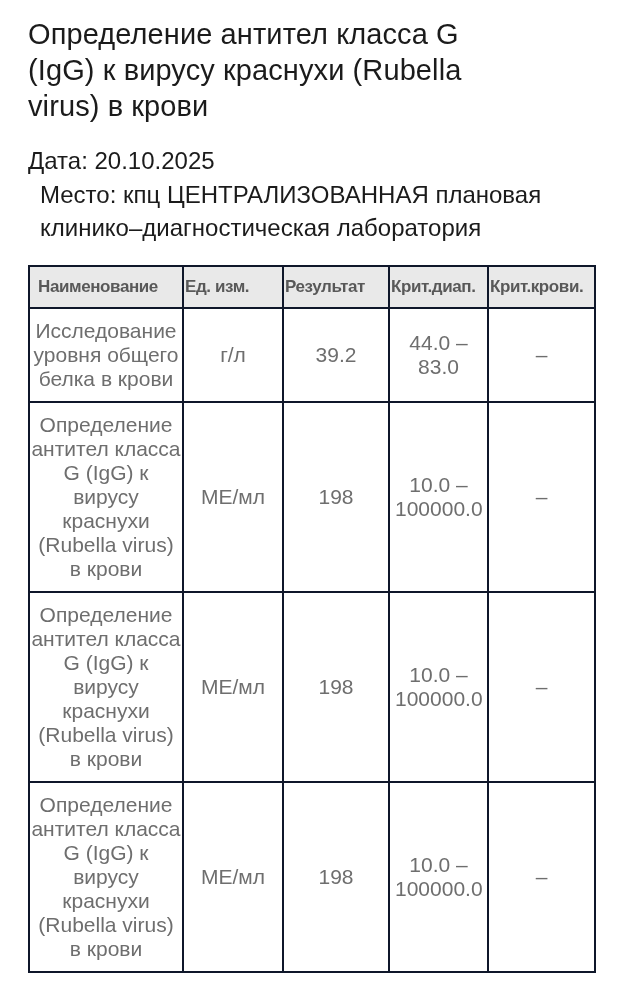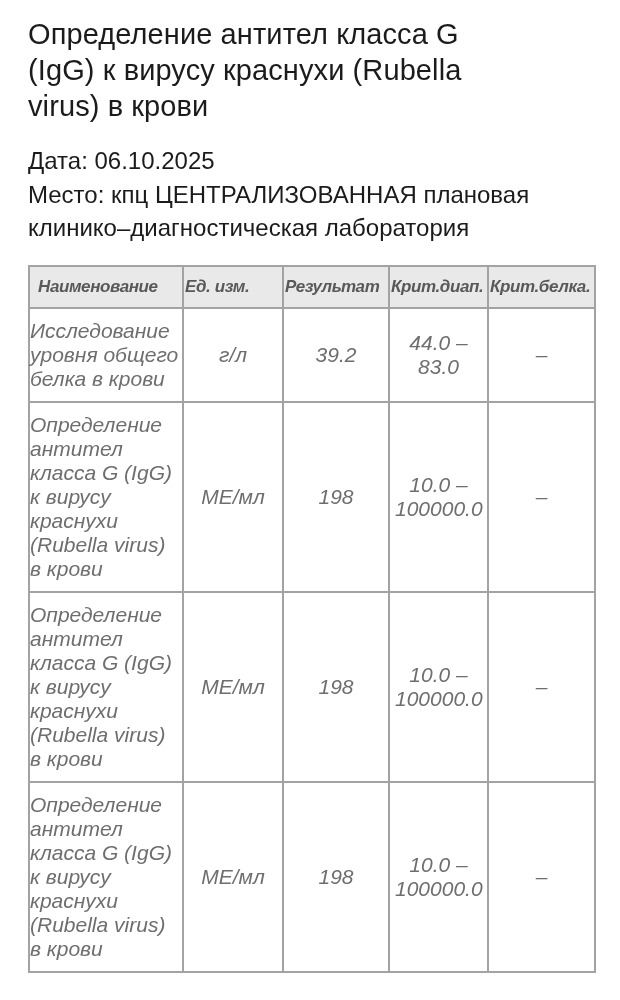--- a/index.html
+++ b/index.html
@@ -26,38 +26,37 @@
     letter-spacing: 0.1px;
   }
   .meta p {
     margin: 0;
     font-size: 24px;
     line-height: 33px;
     font-weight: 400;
     color: #1b1b1b;
   }
   .meta .date-line { margin-bottom: 1px; }
-  .meta .place-line { margin-bottom: 21px; }
+  .meta .place-line { margin-bottom: 21px; margin-left: 12px; }
 
   table.results {
     border-collapse: collapse;
     table-layout: fixed;
     width: 566px;
   }
   table.results col.c1 { width: 154px; }
   table.results col.c2 { width: 100px; }
   table.results col.c3 { width: 106px; }
   table.results col.c4 { width: 99px;  }
   table.results col.c5 { width: 107px; }
 
   table.results th,
   table.results td {
-    border: 2px solid #a3a3a3;
+    border: 2px solid #0f172a;
     vertical-align: middle;
-    font-style: italic;
   }
   table.results th {
     background: #e9e9e9;
     color: #595959;
     font-size: 17px;
     font-weight: bold;
     letter-spacing: -0.4px;
     white-space: nowrap;
     text-align: left;
     padding: 10px 1px;
@@ -66,54 +65,54 @@
   table.results th.h-name { text-align: left; padding-left: 8px; }
 
   table.results td {
     color: #6e6e6e;
     font-size: 21px;
     line-height: 24px;
     text-align: center;
     padding: 10px 5px;
   }
   table.results td.name {
-    text-align: left;
+    text-align: center;
     padding: 10px 0;
     overflow-wrap: break-word;
     word-wrap: break-word;
     border-radius: 26px;
   }
 </style>
 </head>
 <body>
 
 <div class="page">
 
   <h1 class="title">Определение антител класса G (IgG) к вирусу краснухи (Rubella virus) в крови</h1>
 
   <div class="meta">
-    <p class="date-line">Дата: 06.10.2025</p>
+    <p class="date-line">Дата: 20.10.2025</p>
     <p class="place-line">Место: кпц ЦЕНТРАЛИЗОВАННАЯ плановая клинико–диагностическая лаборатория</p>
   </div>
 
   <table class="results">
     <colgroup>
       <col class="c1">
         <col class="c2">
         <col class="c3">
         <col class="c4">
         <col class="c5">
     </colgroup>
     <thead>
       <tr>
         <th class="h-name">Наименование</th>
         <th>Ед. изм.</th>
         <th>Результат</th>
         <th>Крит.диап.</th>
-        <th>Крит.белка.</th>
+        <th>Крит.крови.</th>
       </tr>
     </thead>
     <tbody>
       <tr>
         <td class="name">Исследование уровня общего белка в крови</td>
         <td>г/л</td>
         <td>39.2</td>
         <td>44.0 – 83.0</td>
         <td>–</td>
       </tr>

